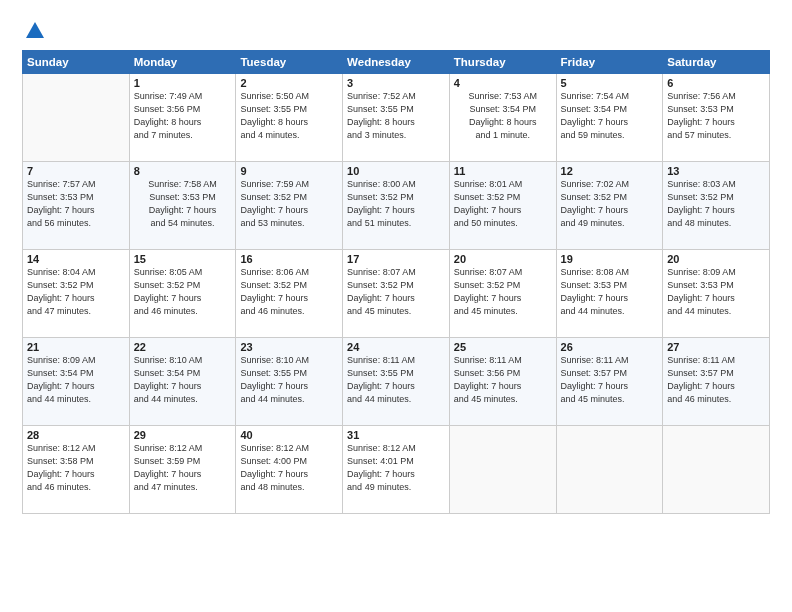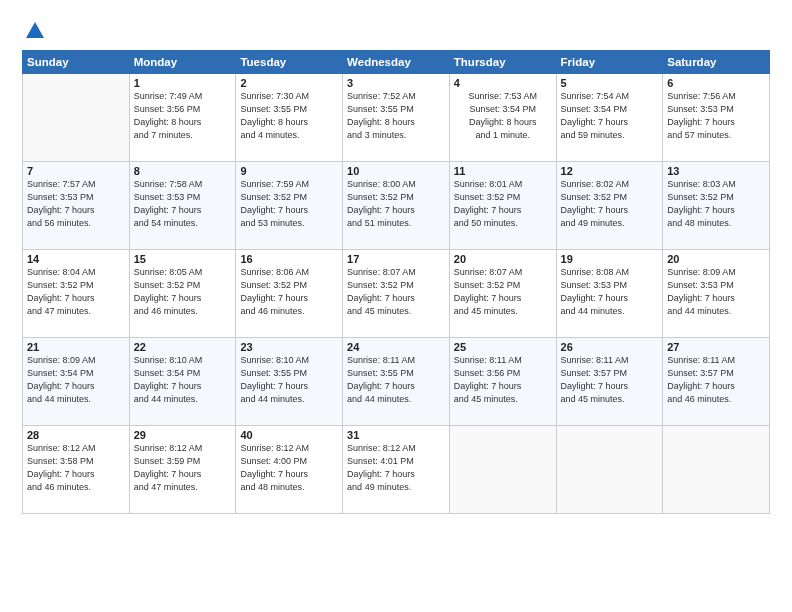--- a/index.html
+++ b/index.html
@@ -138,21 +138,21 @@
           <td class="empty-cell"></td>
           <td>
             <span class="day-number">1</span>
             <div class="day-info" style="white-space: pre-line;">Sunrise: 7:49 AM
 Sunset: 3:56 PM
 Daylight: 8 hours
 and 7 minutes.</div>
           </td>
           <td>
             <span class="day-number">2</span>
-            <div class="day-info" style="white-space: pre-line;">Sunrise: 7:30 AM
+            <div class="day-info" style="white-space: pre-line;">Sunrise: 5:50 AM
 Sunset: 3:55 PM
 Daylight: 8 hours
 and 4 minutes.</div>
           </td>
           <td>
             <span class="day-number">3</span>
             <div class="day-info" style="white-space: pre-line;">Sunrise: 7:52 AM
 Sunset: 3:55 PM
 Daylight: 8 hours
 and 3 minutes.</div>
@@ -182,21 +182,21 @@
         <tr>
           <td>
             <span class="day-number">7</span>
             <div class="day-info" style="white-space: pre-line;">Sunrise: 7:57 AM
 Sunset: 3:53 PM
 Daylight: 7 hours
 and 56 minutes.</div>
           </td>
           <td>
             <span class="day-number">8</span>
-            <div class="day-info" style="white-space: pre-line;">Sunrise: 7:58 AM
+            <div class="day-info" style="white-space: pre-line; text-align: center;">Sunrise: 7:58 AM
 Sunset: 3:53 PM
 Daylight: 7 hours
 and 54 minutes.</div>
           </td>
           <td>
             <span class="day-number">9</span>
             <div class="day-info" style="white-space: pre-line;">Sunrise: 7:59 AM
 Sunset: 3:52 PM
 Daylight: 7 hours
 and 53 minutes.</div>
@@ -210,21 +210,21 @@
           </td>
           <td>
             <span class="day-number">11</span>
             <div class="day-info" style="white-space: pre-line;">Sunrise: 8:01 AM
 Sunset: 3:52 PM
 Daylight: 7 hours
 and 50 minutes.</div>
           </td>
           <td>
             <span class="day-number">12</span>
-            <div class="day-info" style="white-space: pre-line;">Sunrise: 8:02 AM
+            <div class="day-info" style="white-space: pre-line;">Sunrise: 7:02 AM
 Sunset: 3:52 PM
 Daylight: 7 hours
 and 49 minutes.</div>
           </td>
           <td>
             <span class="day-number">13</span>
             <div class="day-info" style="white-space: pre-line;">Sunrise: 8:03 AM
 Sunset: 3:52 PM
 Daylight: 7 hours
 and 48 minutes.</div>

